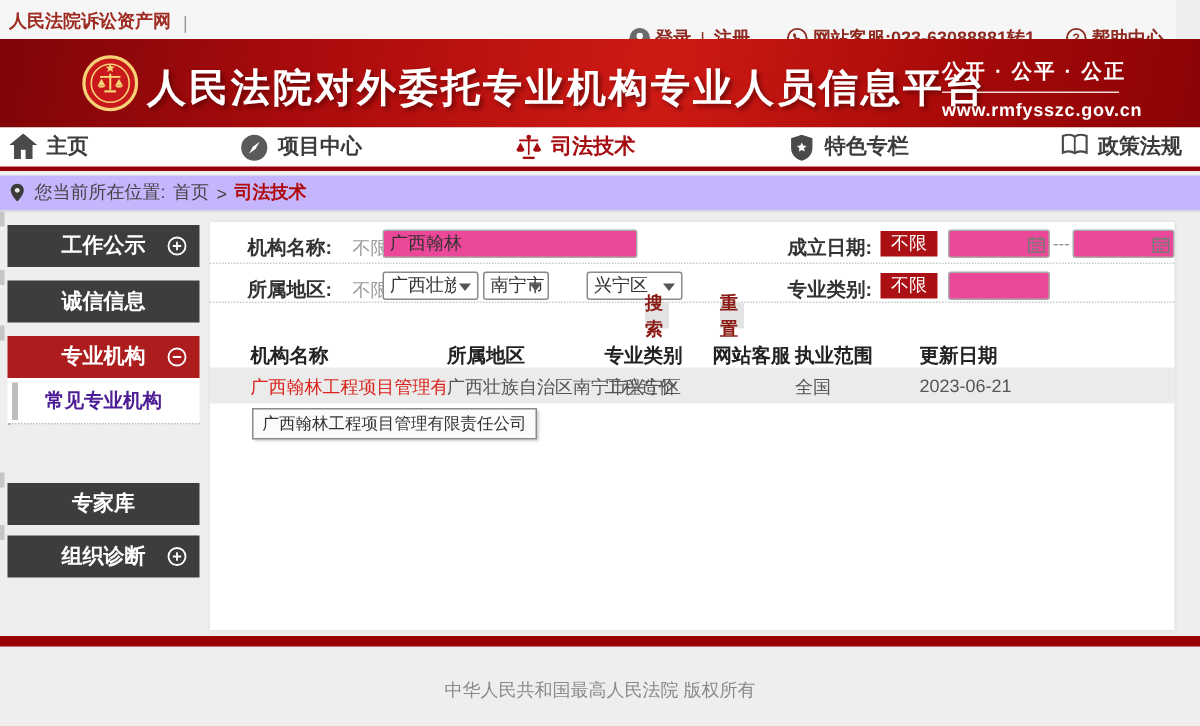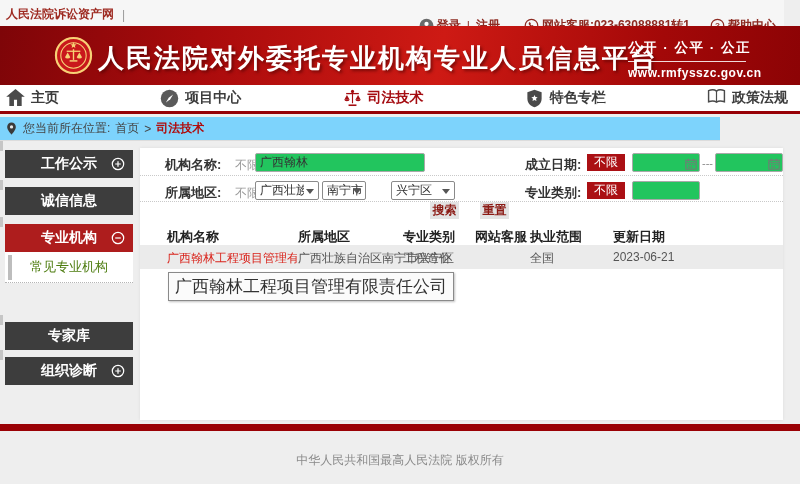--- a/index.html
+++ b/index.html
@@ -30,65 +30,65 @@
   .site-url { font-size:12px; font-weight:bold; letter-spacing:.5px; }
 
   
   .nav { position:absolute; left:0; top:85px; width:800px; height:29px; background:#ffffff;
     border-bottom:3px solid #970006; display:flex; align-items:center; justify-content:space-between; padding:0 12px 0 6px; }
   .nav-item { display:flex; align-items:center; gap:6px; font-size:14px; font-weight:bold; color:#3c3c3c; cursor:pointer;font-family:Liberation Serif, serif; }
   .nav-item .nico { width:19px; height:19px; display:inline-block; }
   .nav-item.active { color:#a50d12; }
 
   
-  .crumbbar { position:absolute; left:0; top:117px; width:720px; height:24px; background:#7dd3fc;
+  .crumbbar { position:absolute; left:0; top:117px; width:800px; height:24px; background:#c4b5fd;
     border-bottom:1px solid #dcdcdc; display:flex; align-items:center; gap:5px; padding-left:5px; font-size:12px; color:#444; }
   .crumbbar .pico { width:13px; height:13px; }
   .crumb-cur { color:#b00b0b; font-weight:bold; }
   .crumb-home { color:#444; cursor:pointer; }
 
   
   .side-item { position:absolute; left:5px; width:128px; height:28px; background:#3d3d3d; color:#fff;
     font-size:14px; font-weight:bold; display:flex; align-items:center; justify-content:center; cursor:pointer; }
   .side-item.red { background:#ae1d1d; }
   .side-item .pm { position:absolute; right:8px; top:7px; width:14px; height:14px; }
   .notch { position:absolute; left:0; width:3px; height:10px; background:#c6c6c6; }
   .submenu { position:absolute; left:5px; top:252px; width:128px; background:#fff; }
   .submenu:before { content:""; position:absolute; left:3px; top:3px; bottom:3px; width:4px; background:#bdbdbd; }
   .sub-item { height:31px; display:flex; align-items:center; justify-content:center; font-size:13px;
     color:#555; border-bottom:1px dotted #b5b5b5; cursor:pointer; }
-  .sub-item.cur { color:#4d7c0f; font-weight:normal; }
+  .sub-item.cur { color:#4c1d95; font-weight:bold; }
 
   
   .panel { position:absolute; left:140px; top:148px; width:643px; height:272px; background:#fff; box-shadow:0 0 3px rgba(0,0,0,.08); }
   .frow { position:absolute; left:0; width:643px; height:28px; border-bottom:1px dotted #c9c9c9; }
   .frow1 { top:0; } .frow2 { top:28px; height:26px; }
   .flabel { position:absolute; font-size:13px; font-weight:bold; color:#333; white-space:nowrap; }
   .unl-text { position:absolute; font-size:12px; color:#999; cursor:pointer; }
   .unl-btn { position:absolute; width:38px; height:17px; background:#ab1014; color:#fff; font-size:12px;
     display:flex; align-items:center; justify-content:center; cursor:pointer; }
   .tinput { position:absolute; height:19px; border:1px solid #a9a9a9; border-radius:2px; font-size:12px;
-    padding:0 4px; color:#333; font-family:inherit; background:#22c55e; }
+    padding:0 4px; color:#333; font-family:inherit; background:#ec4899; }
   .dinput { padding-right:16px; }
   .cal { position:absolute; width:12px; height:12px; top:8px; cursor:pointer; }
   .dsep { position:absolute; font-size:11px; color:#888; }
   .sel { position:absolute; height:19px; border:1px solid #8a8a8a; border-radius:2px; background:#fff;
     font-size:12px; color:#333; display:flex; align-items:center; padding:0 14px 0 4px; cursor:pointer; white-space:nowrap; overflow:hidden; }
   .sel .caret { position:absolute; right:4px; top:7px; width:0; height:0;
     border-left:4px solid transparent; border-right:4px solid transparent; border-top:5px solid #555; }
-  .btn { position:absolute; top:54px; width:29px; height:17px; background:#e3e3e3; color:#8b1a14;
+  .btn { position:absolute; top:54px; width:16px; height:17px; background:#e3e3e3; color:#8b1a14;
     font-size:12px; font-weight:bold; display:flex; align-items:center; justify-content:center; cursor:pointer; }
 
   .thead { position:absolute; top:80px; left:0; width:643px; height:20px; }
   .th { position:absolute; font-size:13px; font-weight:bold; color:#222; white-space:nowrap; }
   .trow { position:absolute; top:97px; left:0; width:643px; height:24px; background:#ebebeb; }
   .td { position:absolute; top:5px; font-size:12px; color:#555; white-space:nowrap; }
   .td-link { color:#d9251d; cursor:pointer; text-decoration:none; max-width:130px; overflow:hidden; display:block; }
   .tooltip { position:absolute; left:28px; top:124px; background:#fbfbfb; border:1px solid #8a8a8a;
-    padding:2px 6px; font-size:17px; color:#333; box-shadow:1px 1px 2px rgba(0,0,0,.25); white-space:nowrap; }
+    padding:2px 6px; font-size:11px; color:#333; box-shadow:1px 1px 2px rgba(0,0,0,.25); white-space:nowrap; }
 
   
   .redbar { position:absolute; left:0; top:424px; width:800px; height:7px; background:#9a0105; }
   .footer { position:absolute; left:0; top:452px; width:800px; text-align:center; font-size:12px; color:#8a8a8a; }
 
   
   .c1{left:27px;} .c2{left:158px;} .c3{left:263px;} .c4{left:335px;} .c5{left:390px;} .c6{left:473px;}
 </style>
 </head>
 <body>

